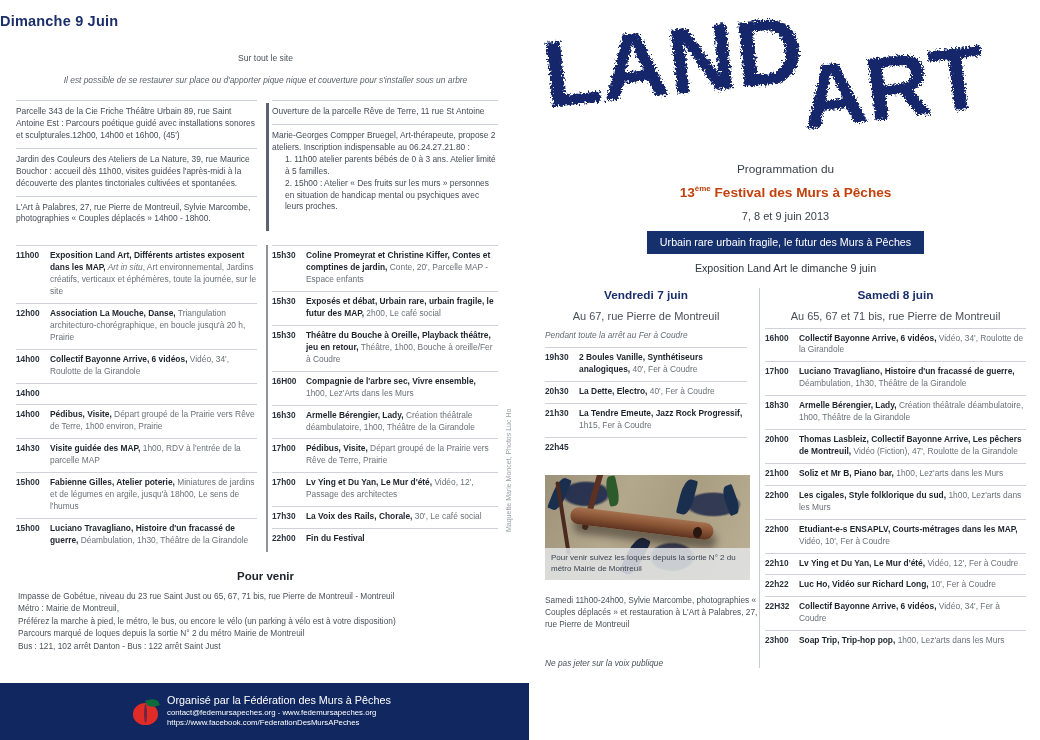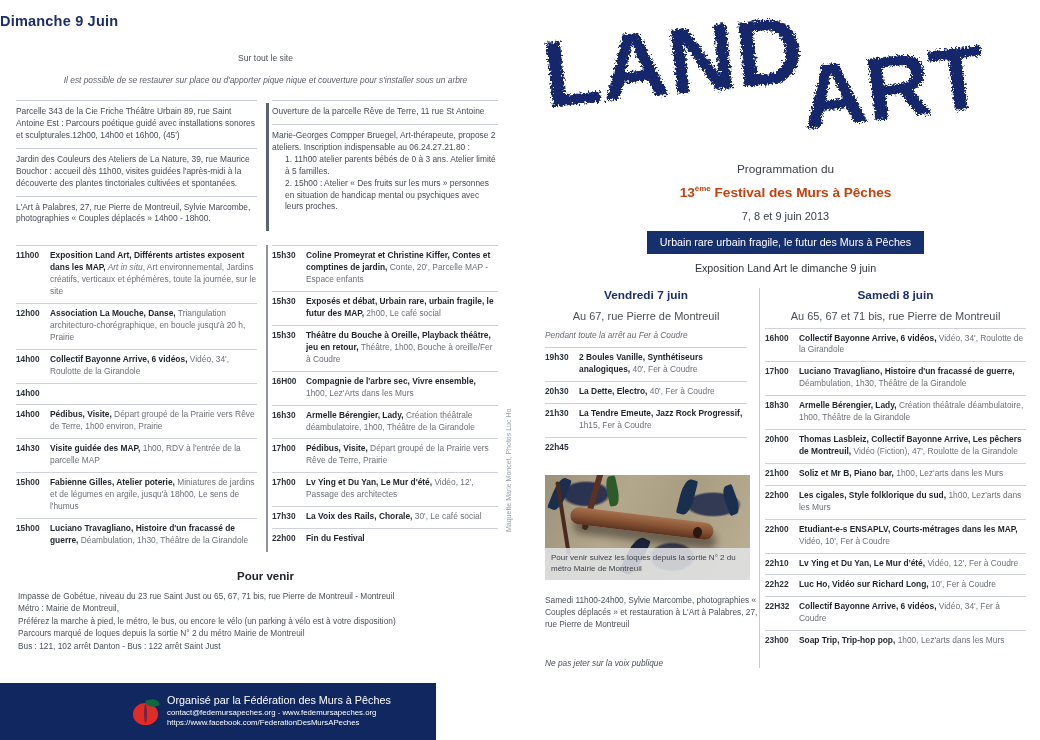--- a/index.html
+++ b/index.html
@@ -82,21 +82,21 @@
     text-align: center; font-size: 11.5px; font-weight: bold;
     color: #20252e; margin-top: 18px;
   }
   .pour-venir-body {
     font-size: 8.3px; line-height: 1.5; color: #4a5058;
     padding: 8px 16px 0 18px;
   }
 
   
   .footer {
-    position: absolute; left: 0; bottom: 0; width: 436px; height: 57px;
+    position: absolute; left: 0; bottom: 0; width: 529px; height: 57px;
     background: #10275f;
   }
   .footer-inner {
     display: flex; align-items: center; height: 100%;
     padding-left: 133px; gap: 9px;
   }
   .peach {
     position: relative; width: 25px; height: 26px; flex: 0 0 25px;
   }
   .peach .body {

